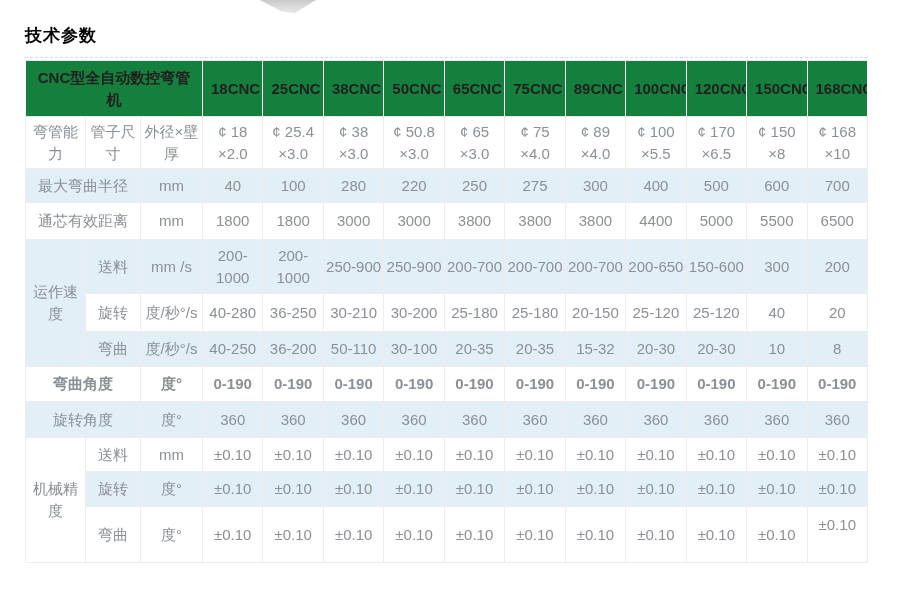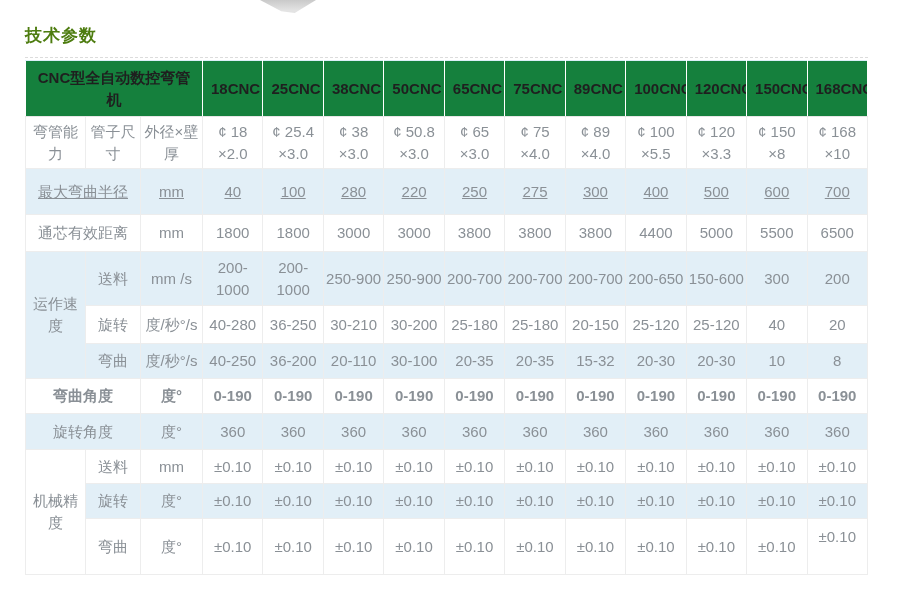--- a/index.html
+++ b/index.html
@@ -8,39 +8,39 @@
     width: 897px; height: 598px; overflow: hidden;
     font-family: "Liberation Sans", "DejaVu Sans", sans-serif;
   }
   .box-fragment {
     position: absolute; left: 260px; top: 0; width: 56px; height: 13px;
     background: linear-gradient(180deg, #c9c9c9 0%, #e3e3e3 80%);
     clip-path: polygon(0 0, 100% 0, 62% 100%, 38% 86%);
   }
   .content { padding: 24px 29px 0 25px; position: relative; }
   .section-title {
-    color: #4d7c0f; font-size: 17px; font-weight: bold;
+    color: #000000; font-size: 17px; font-weight: bold;
     margin: 0 0 10px 0; letter-spacing: 1px;
   }
   .table-zone { border-top: 1px dashed #dcdcdc; padding-top: 2px; }
   table.spec {
     border-collapse: collapse; table-layout: fixed; width: 843px;
     font-size: 15px; color: #8a9096;
   }
   table.spec td, table.spec th {
     border: 1px solid #ededed; text-align: center; vertical-align: middle;
     padding: 2px 2px; line-height: 1.45; overflow: hidden;
   }
   table.spec thead th {
     background: #15803d; color: #1f1f1f; font-weight: bold;
     border-color: #ffffff; border-top-color: #dceff9; border-bottom-color: #e6e6e6;
     padding: 2px 8px;
   }
   tr.stripe { background: #e2eff7; }
-  tr.r0 { height: 56px; } tr.r1 { height: 52px; } tr.r2 { height: 46px; text-decoration: underline; }
+  tr.r0 { height: 56px; } tr.r1 { height: 52px; } tr.r2 { height: 34px; }
   tr.r3 { height: 37px; } tr.r4 { height: 54px; } tr.r5 { height: 38px; }
   tr.r6 { height: 35px; } tr.r7 { height: 35px; font-weight: bold; } tr.r8 { height: 36px; margin-top: 40px; }
   tr.r9 { height: 34px; } tr.r10 { height: 35px; } tr.r11 { height: 56px; }
   tr.r11 td.value-cell:last-child { vertical-align: top; padding-top: 7px; }
 </style>
 </head>
 <body>
 
 <div class="box-fragment"></div>
 
@@ -86,21 +86,21 @@
             <td>管子尺寸</td>
             <td>外径×壁厚</td>
             <td class="value-cell">¢ 18 ×2.0</td>
             <td class="value-cell">¢ 25.4 ×3.0</td>
             <td class="value-cell">¢ 38 ×3.0</td>
             <td class="value-cell">¢ 50.8 ×3.0</td>
             <td class="value-cell">¢ 65 ×3.0</td>
             <td class="value-cell">¢ 75 ×4.0</td>
             <td class="value-cell">¢ 89 ×4.0</td>
             <td class="value-cell">¢ 100 ×5.5</td>
-            <td class="value-cell">¢ 120 ×3.3</td>
+            <td class="value-cell">¢ 170 ×6.5</td>
             <td class="value-cell">¢ 150 ×8</td>
             <td class="value-cell">¢ 168 ×10</td>
           </tr>
           <tr class="r2 stripe">
             <td colspan="2">最大弯曲半径</td>
             <td>mm</td>
             <td class="value-cell">40</td>
             <td class="value-cell">100</td>
             <td class="value-cell">280</td>
             <td class="value-cell">220</td>
@@ -156,21 +156,21 @@
             <td class="value-cell">25-120</td>
             <td class="value-cell">25-120</td>
             <td class="value-cell">40</td>
             <td class="value-cell">20</td>
           </tr>
           <tr class="r6 stripe">
             <td>弯曲</td>
             <td>度/秒°/s</td>
             <td class="value-cell">40-250</td>
             <td class="value-cell">36-200</td>
-            <td class="value-cell">20-110</td>
+            <td class="value-cell">50-110</td>
             <td class="value-cell">30-100</td>
             <td class="value-cell">20-35</td>
             <td class="value-cell">20-35</td>
             <td class="value-cell">15-32</td>
             <td class="value-cell">20-30</td>
             <td class="value-cell">20-30</td>
             <td class="value-cell">10</td>
             <td class="value-cell">8</td>
           </tr>
           <tr class="r7">

